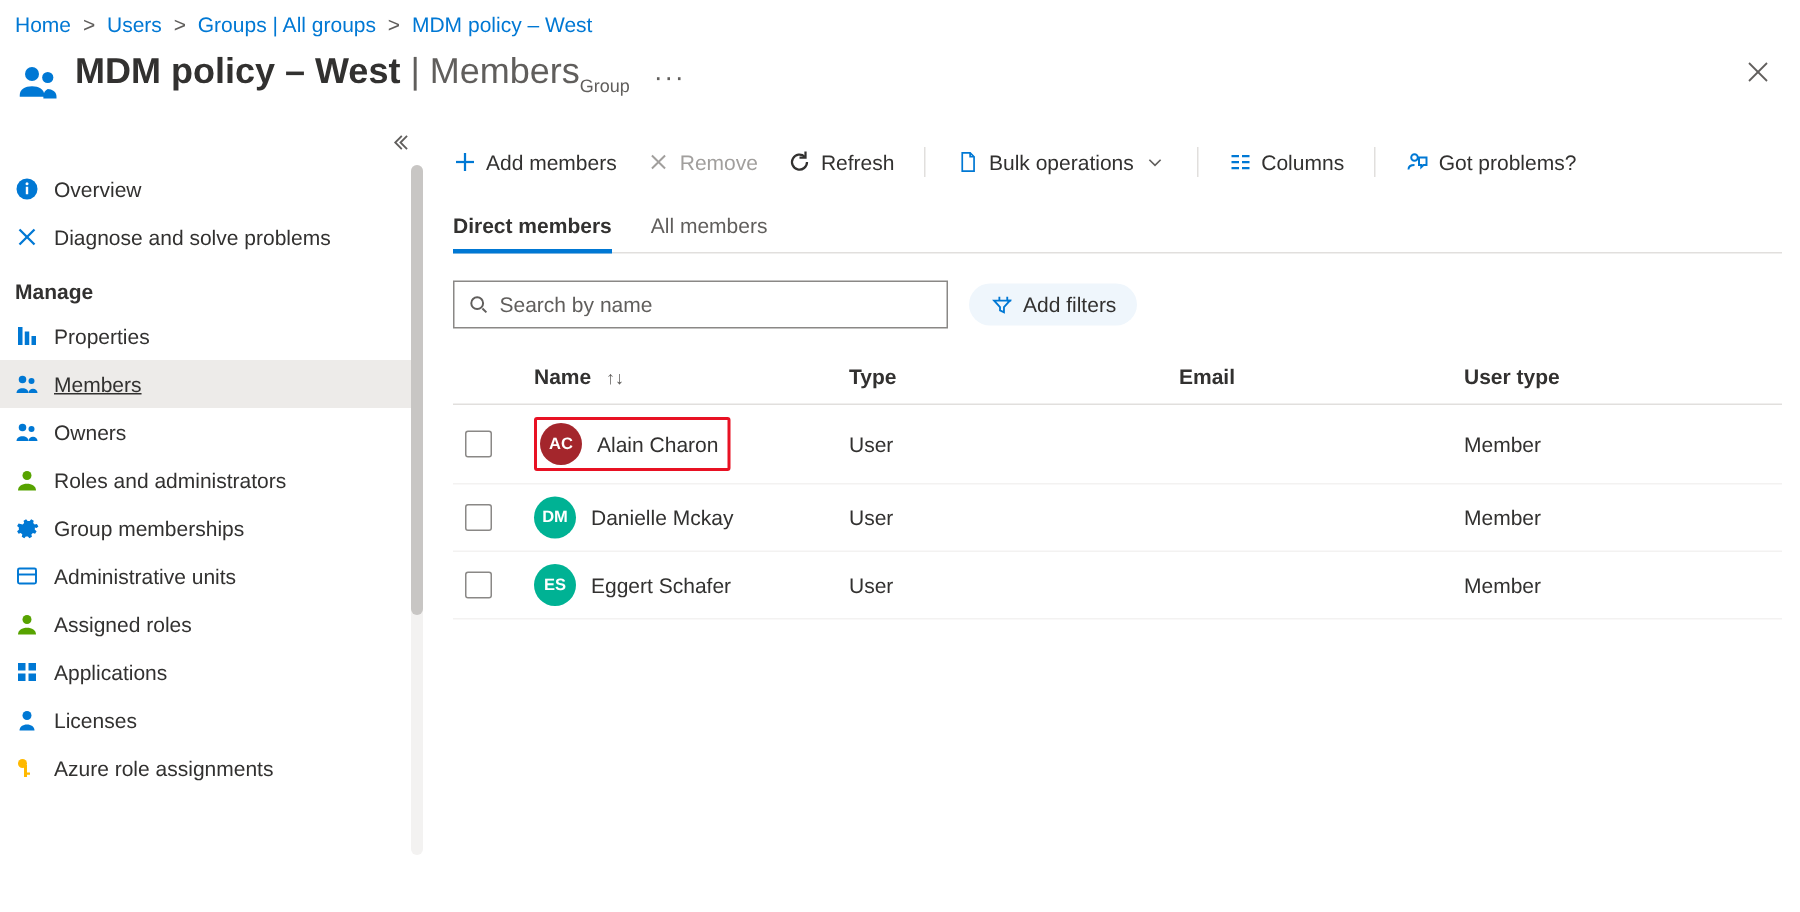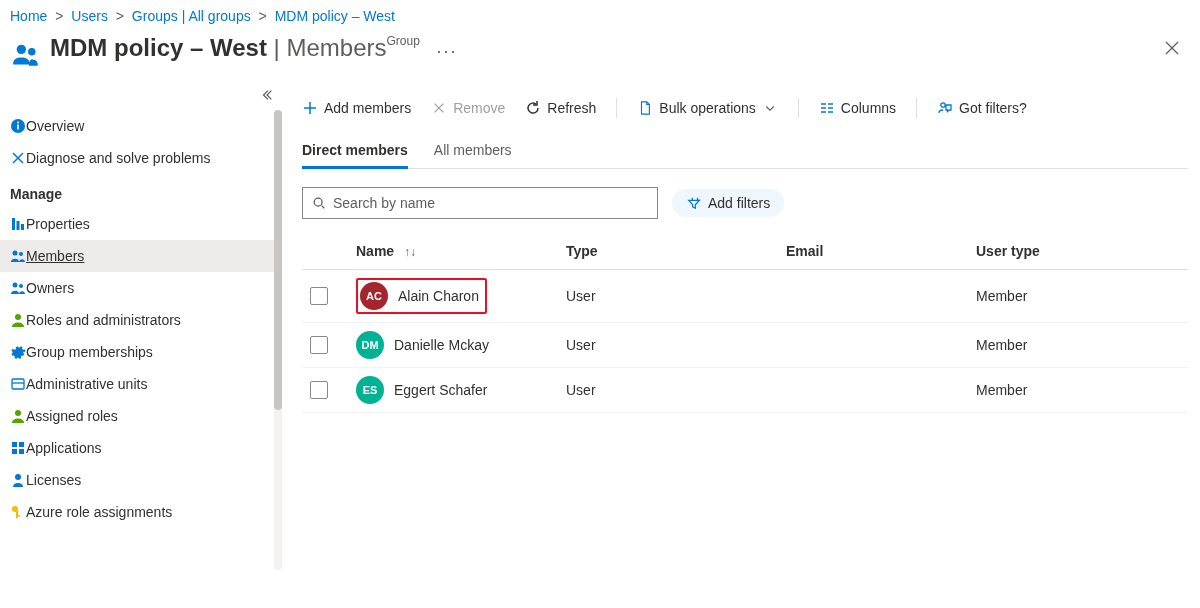--- a/index.html
+++ b/index.html
@@ -9,53 +9,53 @@
   .breadcrumb { padding: 8px 10px 6px; font-size: 14px; color: #0078d4; }
   .breadcrumb span.sep { color: #605e5c; margin: 0 4px; }
   .breadcrumb a { color: #0078d4; text-decoration: none; cursor: pointer; }
 
   
   .header { display: flex; align-items: flex-start; padding: 4px 12px 14px; position: relative; }
   .header-icon { width: 28px; height: 28px; margin-right: 10px; margin-top: 6px; color: #0078d4; }
   .header-titles { display: flex; }
   .header-title { font-size: 24px; font-weight: 600; color: #323130; }
   .header-title .light { font-weight: 400; color: #605e5c; }
-  .header-subtitle { font-size: 12px; color: #605e5c; margin-top: 0; }
+  .header-subtitle { font-size: 12px; color: #605e5c; margin-top: 16px; }
   .header-more { margin-left: 16px; font-size: 18px; color: #605e5c; align-self: center; cursor: pointer; letter-spacing: 1px; }
   .header-close { position: absolute; right: 20px; top: 10px; font-size: 18px; color: #605e5c; cursor: pointer; }
 
   
   .content { display: flex; height: calc(608px - 80px); }
   .sidebar-wrap { position: relative; width: 280px; border-right: none; }
   .sidebar-collapse { position: absolute; right: 6px; top: 6px; color: #605e5c; font-size: 14px; cursor: pointer; }
   .scroll-track { position: absolute; right: -2px; top: 28px; width: 8px; height: 460px; background: #f3f2f1; border-radius: 4px; }
   .scroll-thumb { width: 8px; height: 300px; background: #c8c6c4; border-radius: 4px; }
 
   .sidebar { padding-top: 28px; }
-  .side-item { display: flex; align-items: center; padding: 8px 10px; cursor: pointer; color: #323130; }
+  .side-item { display: flex; align-items: center; padding: 8px 10px; cursor: pointer; gap: 10px; color: #323130; }
   .side-item.selected { background: #edebe9; text-decoration: underline; }
   .side-icon { width: 16px; height: 16px; flex: 0 0 16px; display: inline-flex; align-items: center; justify-content: center; }
   .side-section { font-weight: 600; padding: 12px 10px 6px; color: #323130; }
 
   
   .main { flex: 1; padding: 10px 12px 0 22px; position: relative; }
   .toolbar { display: flex; align-items: center; gap: 20px; padding: 6px 0 12px; color: #323130; }
   .tool-btn { display: inline-flex; align-items: center; gap: 6px; cursor: pointer; color: #323130; }
   .tool-btn.disabled { color: #a19f9d; cursor: default; }
   .tool-btn.primary .ic { color: #0078d4; }
   .tool-sep { width: 1px; height: 20px; background: #e1dfdd; }
   .ic { width: 16px; height: 16px; display: inline-flex; align-items: center; justify-content: center; }
 
   .tabs { display: flex; gap: 26px; border-bottom: 1px solid #e1dfdd; margin-top: 6px; }
   .tab { padding: 6px 0 10px; cursor: pointer; color: #605e5c; position: relative; font-weight:400;}
   .tab.active { color: #323130; font-weight: 600; }
   .tab.active::after { content: ""; position: absolute; left: 0; right: 0; bottom: -1px; height: 3px; background: #0078d4; }
 
   .filters { display: flex; gap: 14px; margin: 18px 0 14px; align-items: center; }
-  .search-box { display: flex; align-items: center; border: 1px solid #8a8886; width: 356px; height: 32px; padding: 0 8px; gap: 6px; }
+  .search-box { display: flex; align-items: center; border: 1px solid #8a8886; width: 330px; height: 32px; padding: 0 8px; gap: 6px; }
   .search-box input { border: none; outline: none; flex: 1; font-size: 14px; color: #323130; }
   .search-box input::placeholder { color: #605e5c; }
   .add-filters { display: inline-flex; align-items: center; gap: 6px; background: #eff6fc; color: #323130; border-radius: 14px; padding: 6px 14px; cursor: pointer; }
   .add-filters .ic { color: #0078d4; }
 
   
   table { width: 100%; border-collapse: collapse; }
   th { text-align: left; font-weight: 600; color: #323130; padding: 10px 8px; border-bottom: 1px solid #e1dfdd; font-size: 14px; }
   td { padding: 8px 8px; border-bottom: 1px solid #f3f2f1; vertical-align: middle; }
   .chk { width: 18px; height: 18px; border: 1px solid #8a8886; border-radius: 2px; cursor: pointer; }
@@ -302,21 +302,21 @@
       </span>
       <span class="tool-sep"></span>
       <span class="tool-btn">
         <span class="ic">
             <svg viewBox="0 0 16 16" width="16" height="16" fill="none" stroke="#0078d4" stroke-width="1.3">
               <circle cx="6" cy="5" r="2.2"></circle>
               <path d="M2 13c0-2 1.8-3 4-3"></path>
               <path d="M9 5h5v5h-2l-1.5 1.5V10H9z"></path>
             </svg>
           </span>
-        <span>Got filters?</span>
+        <span>Got problems?</span>
       </span>
     </div>
 
     <div class="tabs">
       <div class="tab active">Direct members</div>
       <div class="tab">All members</div>
     </div>
 
     <div class="filters">
       <div class="search-box">

